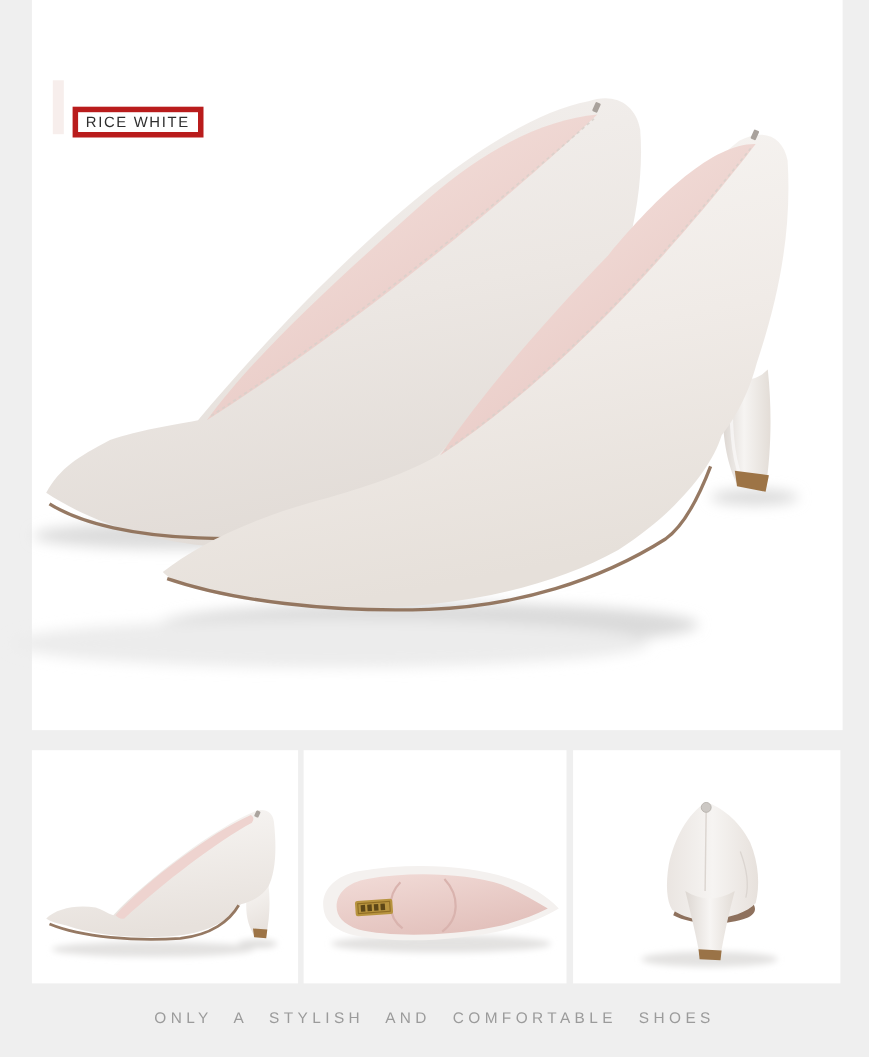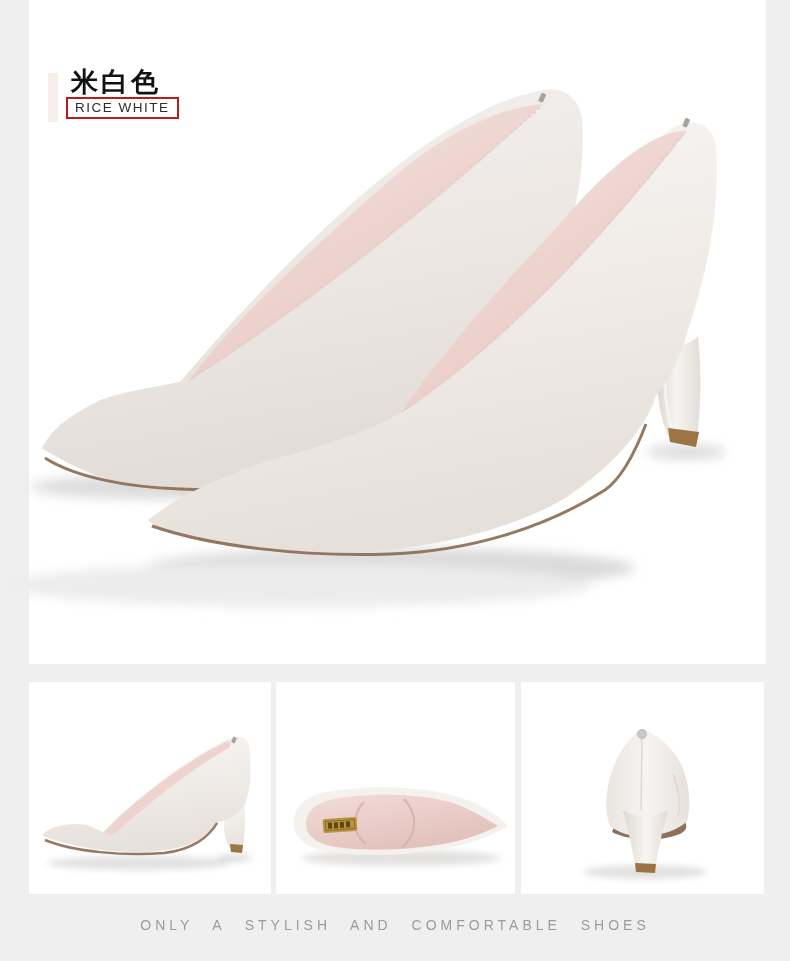--- a/index.html
+++ b/index.html
@@ -27,21 +27,21 @@
   }
   .title-cn{
     position:absolute;left:71px;top:64px;
     font-size:27px;font-weight:bold;letter-spacing:3px;
     color:var(--text-dark,#111111);
   }
   .title-en{
     position:absolute;left:66px;top:97px;
     font-size:13.5px;letter-spacing:1.5px;
     color:#2e2e2e;
-    border:2px solid #b91c1c;
+    border:5px solid #b91c1c;
     padding:1px 7px 2px 7px;
     background:var(--page-bg,#ffffff);
     white-space:nowrap;
   }
   
   .gallery-section{
     position:absolute;left:0;top:664px;width:790px;height:297px;
     background:var(--section-bg,#efefef);
     padding-left:45px;
   }
@@ -140,21 +140,20 @@
       <path d="M 400,414 C 520,335 630,205 687,131
                C 650,130 600,175 553,232
                C 497,290 443,352 400,414 Z" fill="url(#insoleGrad)"></path>
       <path d="M 404,410 C 520,332 628,204 683,134" fill="none" stroke="#d8d0ca" stroke-width="1.5" stroke-dasharray="3,3" opacity="0.85"></path>
       <path d="M 152,526 C 210,546 300,557 390,554 C 470,551 545,528 605,490 C 622,478 636,450 646,424" fill="none" stroke="#8b6a52" stroke-width="3" opacity="0.9"></path>
       <rect x="684" y="118" width="5" height="9" rx="1" transform="rotate(24 686 122)" fill="#a9a29c"></rect>
     </g>
   </svg>
 
   <div class="accent-bar"></div>
-  <div class="title-cn">米白色</div>
   <div class="title-en">RICE WHITE</div>
 
   <div class="gallery-section">
 
     <div class="thumb-card card-1">
       <svg viewBox="0 0 242 212" aria-hidden="true">
         <defs>
           <filter id="s1" x="-40%" y="-40%" width="180%" height="180%">
               <feGaussianBlur stdDeviation="3"></feGaussianBlur>
             </filter>

